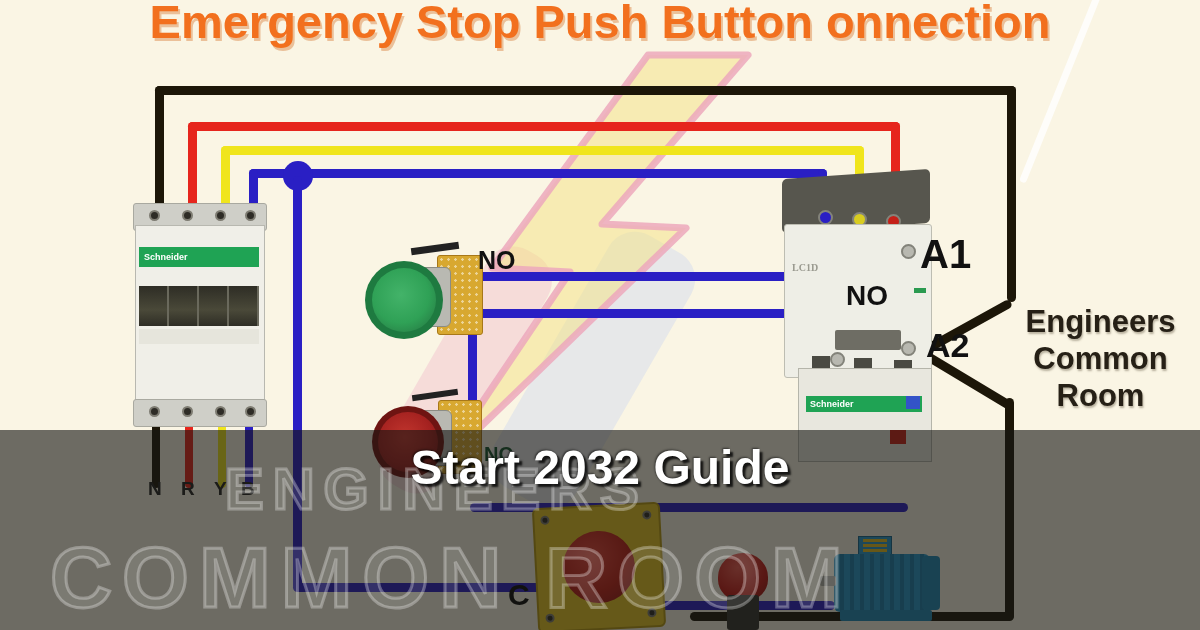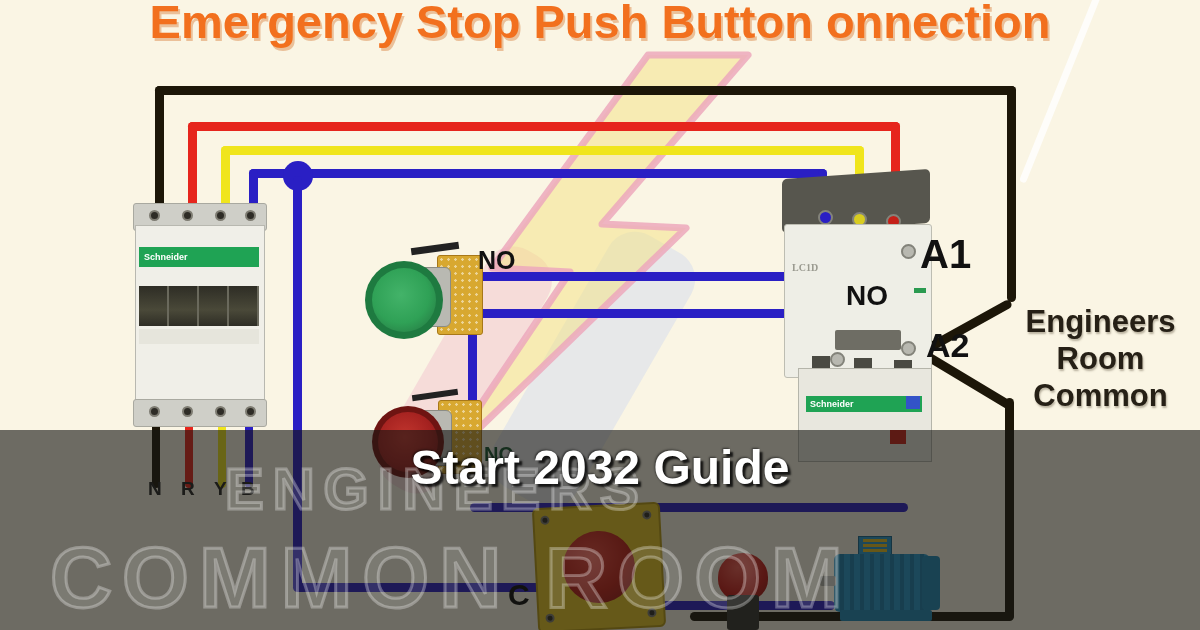--- a/index.html
+++ b/index.html
@@ -204,22 +204,22 @@
   <div class="relay-post" style="left:812px;top:356px;"></div>
   <div class="relay-post" style="left:854px;top:358px;"></div>
   <div class="relay-post" style="left:894px;top:360px;"></div>
   <div class="relay-body"></div>
   <div class="relay-green">Schneider</div>
   <div class="relay-red"></div>
   <div class="relay-blue"></div>
 
   <div class="annotation">
     <div>Engineers</div>
+    <div>Common</div>
     <div>Room</div>
-    <div>Common</div>
   </div>
 
   <div class="dlabel" style="left:148px;top:478px;font-size:19px;color:#222;">N</div>
   <div class="dlabel" style="left:181px;top:478px;font-size:19px;color:#222;">R</div>
   <div class="dlabel" style="left:214px;top:478px;font-size:19px;color:#222;">Y</div>
   <div class="dlabel" style="left:241px;top:478px;font-size:19px;color:#222;">B</div>
   <div class="dlabel" style="left:508px;top:578px;font-size:30px;color:#0a0a0a;">C</div>
 
   <div class="estop">
     <div class="mushroom"></div>

